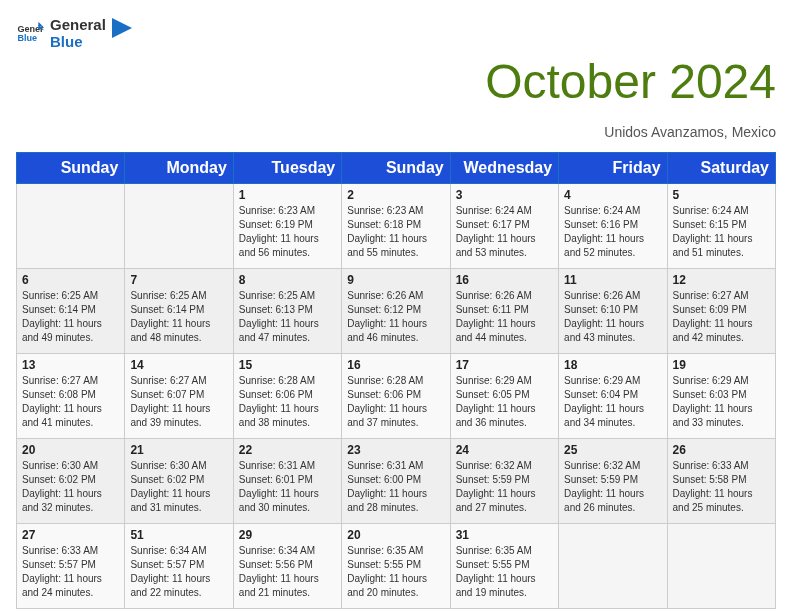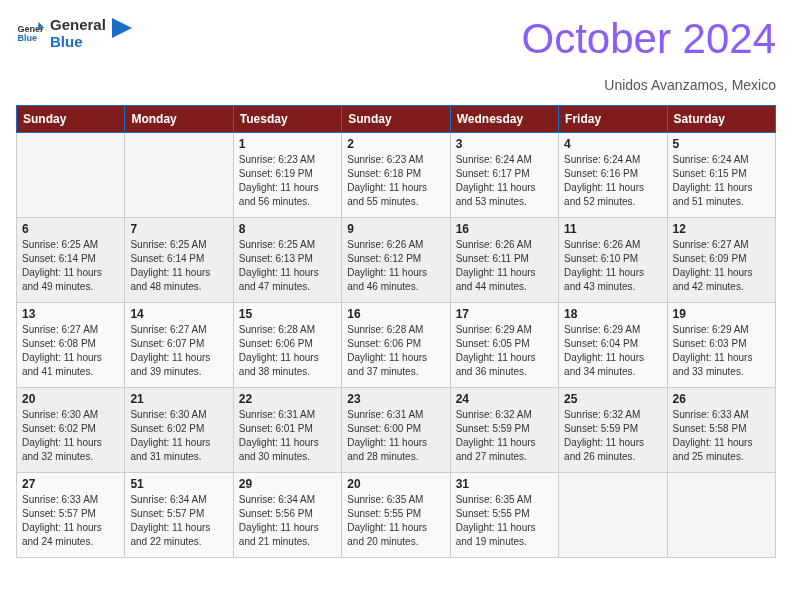--- a/index.html
+++ b/index.html
@@ -22,41 +22,42 @@
       gap: 4px;
     }
     .logo-icon {
       width: 28px;
       height: 28px;
     }
     .title-area {
       text-align: right;
     }
     .month-title {
-      font-size: 42px;
+      font-size: 48px;
       font-weight: 300;
-      color: #8b5cf6;
+      color: #4d7c0f;
       line-height: 1.1;
+      margin-top: 40px;
     }
     .subtitle {
       font-size: 14px;
       color: #555;
       margin-top: 15px;
     }
     .calendar {
       width: 100%;
       border-collapse: collapse;
       font-size: 11px;
     }
     .calendar th {
-      background: #7f1d1d;
+      background: #1d4ed8;
       color: #fff;
-      text-align: left;
+      text-align: right;
       padding: 6px 6px;
-      font-size: 12px;
+      font-size: 16px;
       font-weight: bold;
       border: 1px solid #1a6fc4;
     }
     .calendar td {
       vertical-align: top;
       border: 1px solid #ccc;
       padding: 4px 5px;
       width: 108px;
       min-height: 80px;
       height: 85px;

